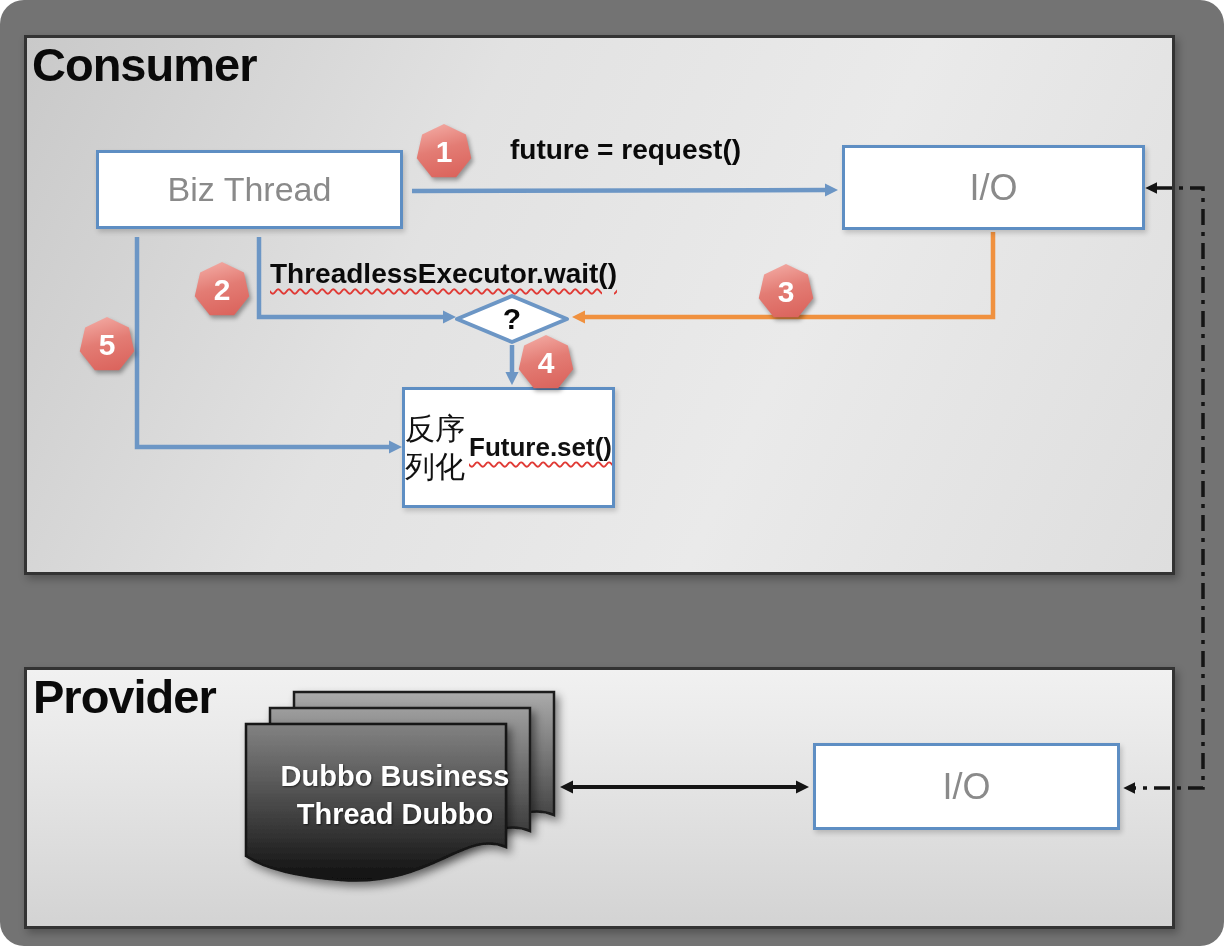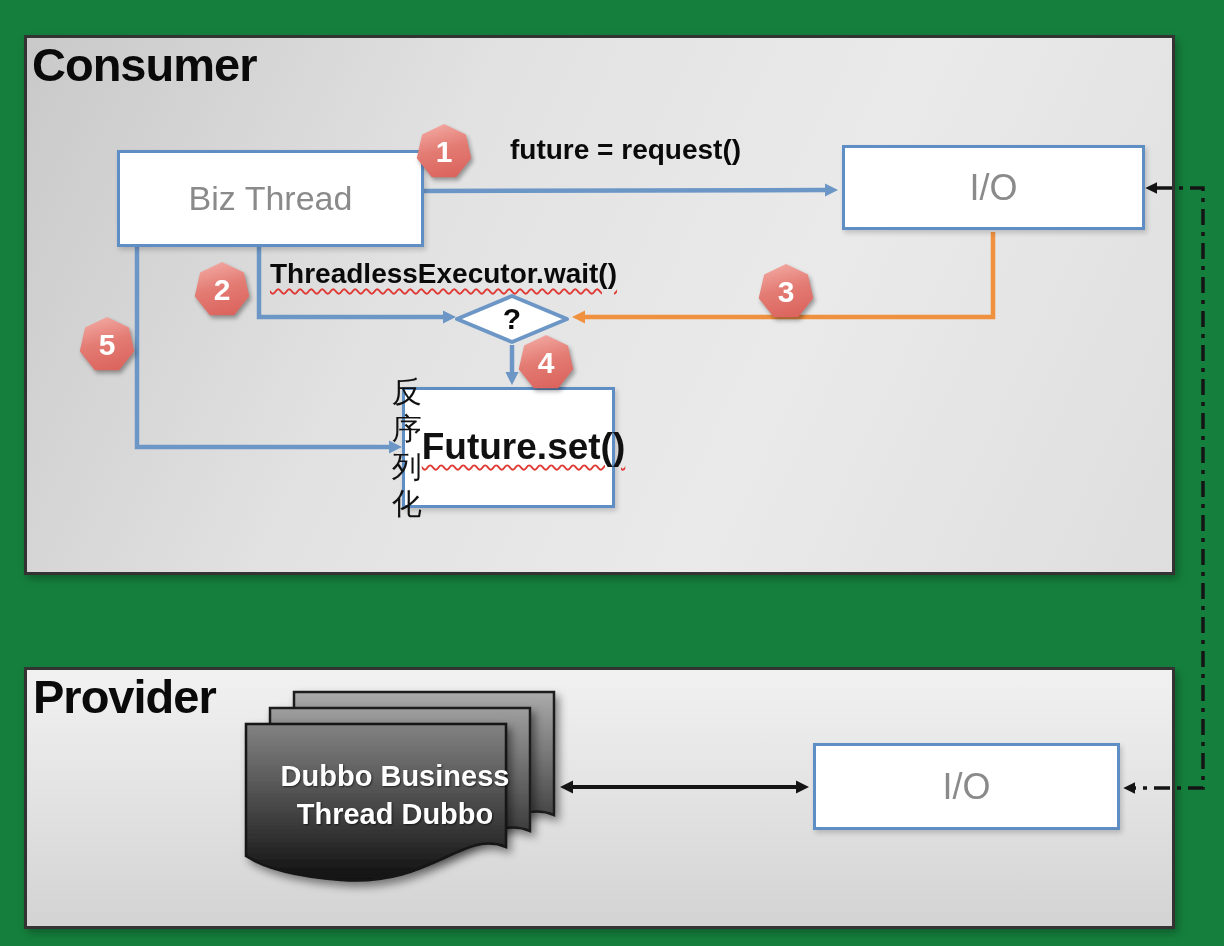--- a/index.html
+++ b/index.html
@@ -1,18 +1,18 @@
 <!DOCTYPE html>
 <html><head>
 <meta charset="utf-8">
 <style>
   html,body{margin:0;padding:0;background:#ffffff;}
   #stage{
     position:relative;width:1224px;height:946px;overflow:hidden;
-    font-family:"Liberation Sans",sans-serif;background:#15803d;
+    font-family:"Liberation Sans",sans-serif;background:#737373;border-radius:24px;
   }
   
   .outer-box{
     position:absolute;border:3px solid #333333;
     box-shadow:3px 4px 8px rgba(0,0,0,0.28);
     box-sizing:border-box;
   }
   #consumer-box{
     left:24px;top:35px;width:1151px;height:540px;
     background:linear-gradient(115deg,#c9c9c9 0%,#e2e2e2 35%,#eaeaea 65%,#dedede 100%);
@@ -28,29 +28,29 @@
   #consumer-title{left:32px;top:41px;}
   #provider-title{left:33px;top:673px;}
 
   
   .white-box{
     position:absolute;background:#ffffff;border:3px solid #5E8EC3;
     box-sizing:border-box;display:flex;align-items:center;justify-content:center;
     box-shadow:2px 3px 5px rgba(0,0,0,0.18);z-index:3;
   }
   .gray-text{color:#8a8a8a;}
-  #biz-box{left:117px;top:150px;width:307px;height:97px;font-size:34px;}
+  #biz-box{left:96px;top:150px;width:307px;height:79px;font-size:34px;}
   #io-top-box{left:842px;top:145px;width:303px;height:85px;font-size:36px;}
   #io-bottom-box{left:813px;top:743px;width:307px;height:87px;font-size:36px;}
   #deser-box{
     left:402px;top:387px;width:213px;height:121px;
     line-height:1.25;color:#111111;
   }
   #deser-line1{font-size:30px;font-family:"Liberation Serif","DejaVu Serif",serif;}
-  #deser-line2{font-size:37px;font-weight:600;
+  #deser-line2{font-size:26px;font-weight:600;
     text-decoration:underline wavy #E03A35;
     text-decoration-thickness:2px;text-underline-offset:5px;}
 
   
   .flow-label{
     position:absolute;color:#0a0a0a;font-size:28px;font-weight:600;z-index:4;white-space:nowrap;
   }
   #request-label{left:510px;top:134px;}
   #wait-label{left:270px;top:258px;}
   #wait-label span{

